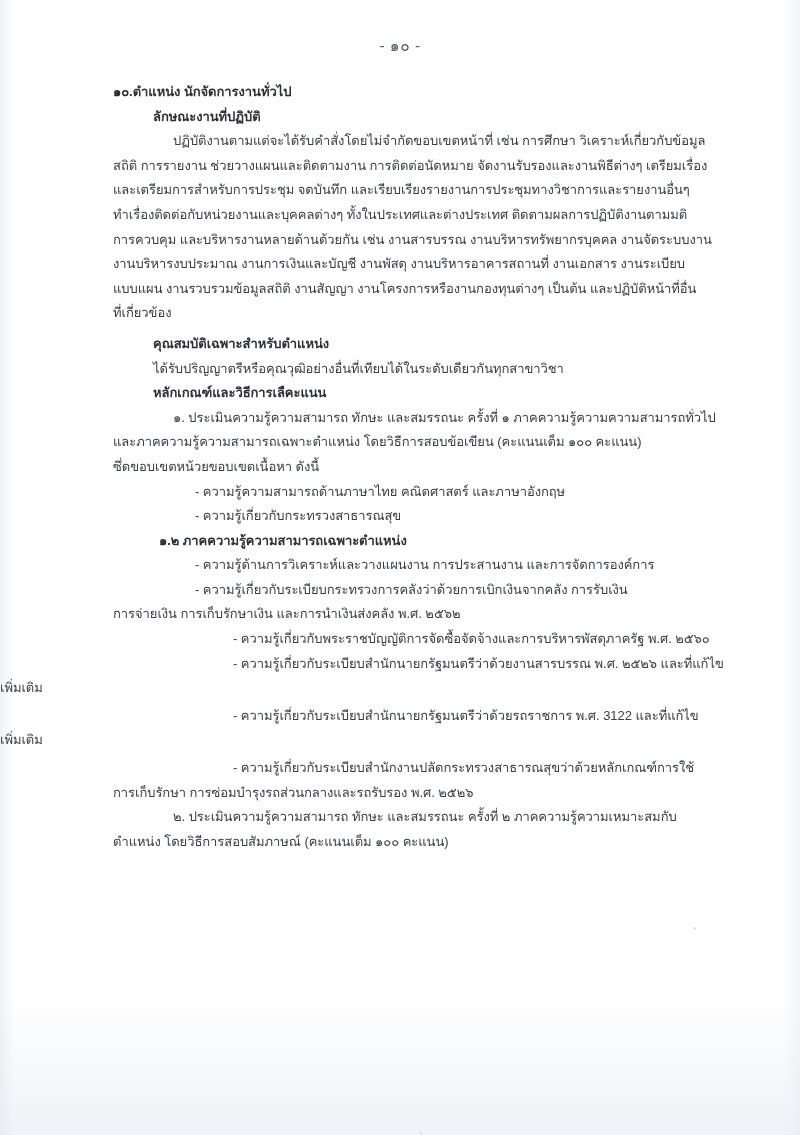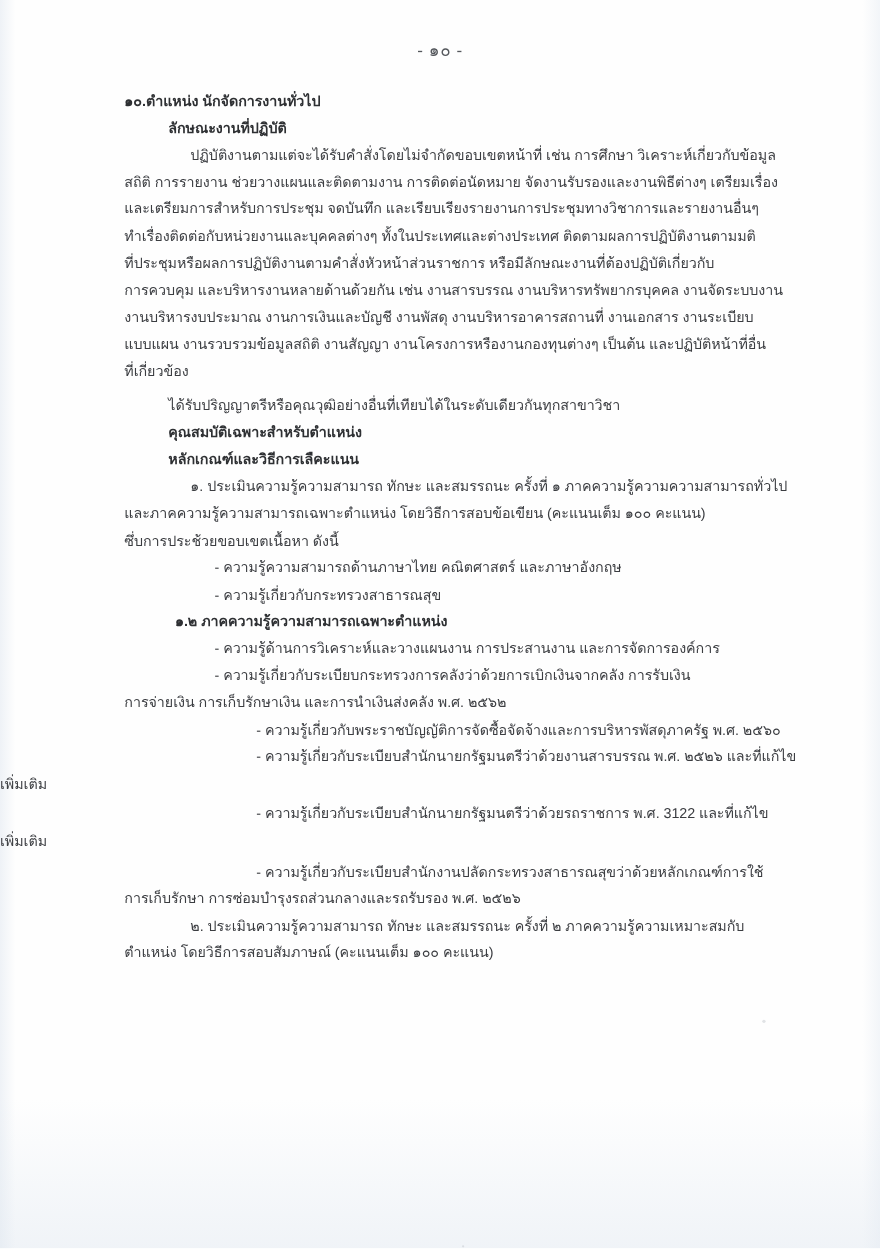--- a/index.html
+++ b/index.html
@@ -85,36 +85,35 @@
   <div class="content">
 
     <div class="ln bold i-0">๑๐.ตำแหน่ง นักจัดการงานทั่วไป</div>
 
     <div class="ln bold i-1">ลักษณะงานที่ปฏิบัติ</div>
 
     <div class="ln i-3">ปฏิบัติงานตามแต่จะได้รับคำสั่งโดยไม่จำกัดขอบเขตหน้าที่ เช่น การศึกษา วิเคราะห์เกี่ยวกับข้อมูล</div>
     <div class="ln i-0">สถิติ การรายงาน ช่วยวางแผนและติดตามงาน การติดต่อนัดหมาย จัดงานรับรองและงานพิธีต่างๆ เตรียมเรื่อง</div>
     <div class="ln i-0">และเตรียมการสำหรับการประชุม จดบันทึก และเรียบเรียงรายงานการประชุมทางวิชาการและรายงานอื่นๆ</div>
     <div class="ln i-0">ทำเรื่องติดต่อกับหน่วยงานและบุคคลต่างๆ ทั้งในประเทศและต่างประเทศ ติดตามผลการปฏิบัติงานตามมติ</div>
-    <div class="ln i-0">ที่ประชุมหรือผลการปฏิบัติงานตามคำสั่งหัวหน้าส่วนราชการ หรือมีลักษณะงานที่ต้องปฏิบัติเกี่ยวกับ</div>
     <div class="ln i-0">การควบคุม และบริหารงานหลายด้านด้วยกัน เช่น งานสารบรรณ งานบริหารทรัพยากรบุคคล งานจัดระบบงาน</div>
     <div class="ln i-0">งานบริหารงบประมาณ งานการเงินและบัญชี งานพัสดุ งานบริหารอาคารสถานที่ งานเอกสาร งานระเบียบ</div>
     <div class="ln i-0">แบบแผน งานรวบรวมข้อมูลสถิติ  งานสัญญา งานโครงการหรืองานกองทุนต่างๆ เป็นต้น และปฏิบัติหน้าที่อื่น</div>
     <div class="ln i-0">ที่เกี่ยวข้อง</div>
 
     <div class="gap-md"></div>
 
+    <div class="ln bold i-1">คุณสมบัติเฉพาะสำหรับตำแหน่ง</div>
     <div class="ln i-1">ได้รับปริญญาตรีหรือคุณวุฒิอย่างอื่นที่เทียบได้ในระดับเดียวกันทุกสาขาวิชา</div>
-    <div class="ln bold i-1">คุณสมบัติเฉพาะสำหรับตำแหน่ง</div>
 
     <div class="ln bold i-1">หลักเกณฑ์และวิธีการเลืคะแนน</div>
 
     <div class="ln i-3">๑. ประเมินความรู้ความสามารถ ทักษะ และสมรรถนะ ครั้งที่ ๑ ภาคความรู้ความความสามารถทั่วไป</div>
     <div class="ln i-0">และภาคความรู้ความสามารถเฉพาะตำแหน่ง โดยวิธีการสอบข้อเขียน (คะแนนเต็ม ๑๐๐ คะแนน)</div>
-    <div class="ln i-0">ซึ่บการประช้วยขอบเขตเนื้อหา ดังนี้</div>
+    <div class="ln i-0">ซึ่ดขอบเขตหน้วยขอบเขตเนื้อหา ดังนี้</div>
 
     <div class="ln i-4">- ความรู้ความสามารถด้านภาษาไทย คณิตศาสตร์ และภาษาอังกฤษ</div>
     <div class="ln i-4">- ความรู้เกี่ยวกับกระทรวงสาธารณสุข</div>
 
     <div class="ln bold i-2">๑.๒ ภาคความรู้ความสามารถเฉพาะตำแหน่ง</div>
 
     <div class="ln i-4">- ความรู้ด้านการวิเคราะห์และวางแผนงาน การประสานงาน และการจัดการองค์การ</div>
 
     <div class="ln i-4">- ความรู้เกี่ยวกับระเบียบกระทรวงการคลังว่าด้วยการเบิกเงินจากคลัง การรับเงิน</div>
     <div class="ln i-0">การจ่ายเงิน การเก็บรักษาเงิน และการนำเงินส่งคลัง พ.ศ. ๒๕๖๒</div>

